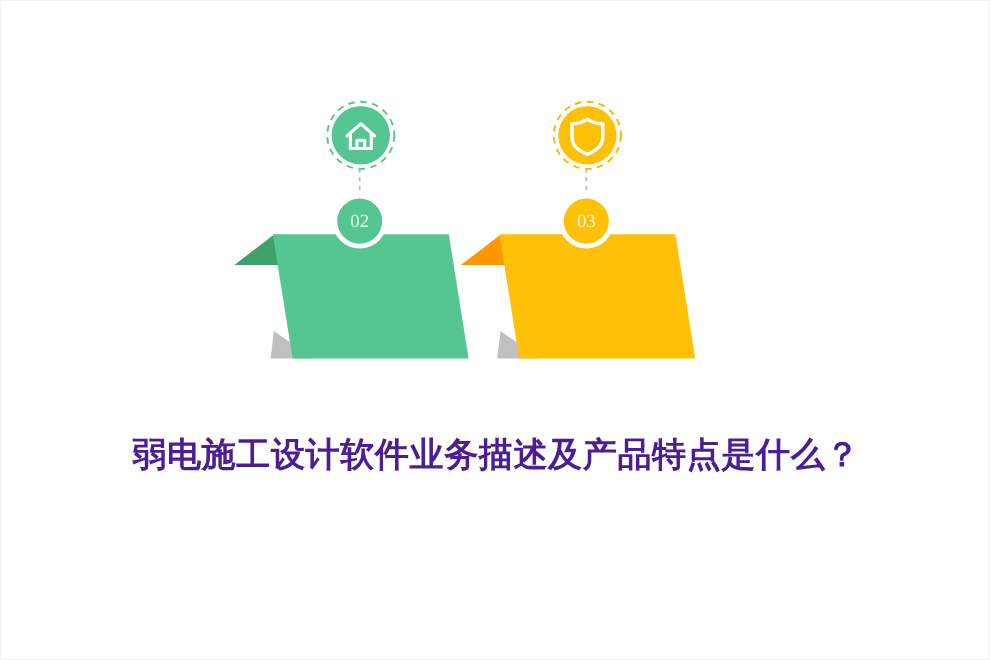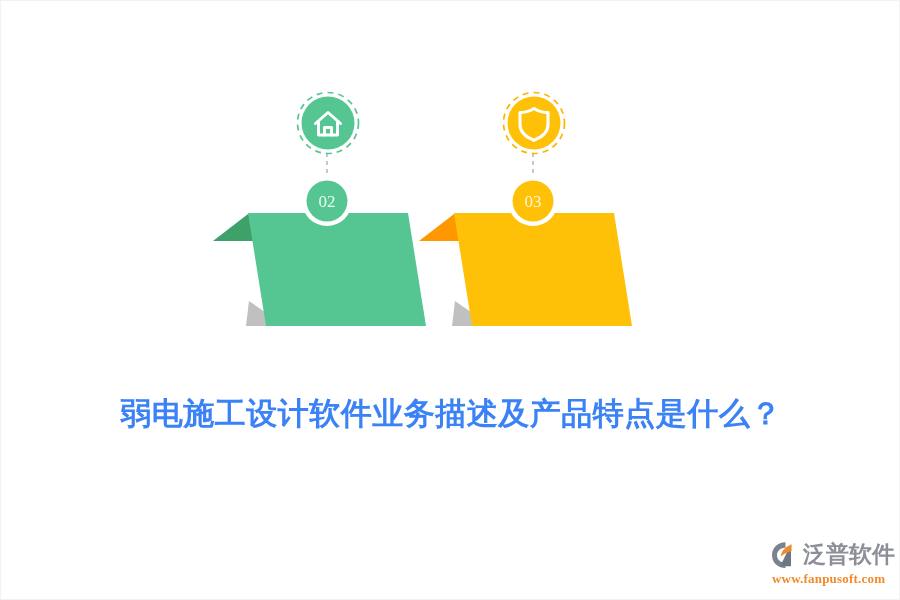--- a/index.html
+++ b/index.html
@@ -37,21 +37,21 @@
   .title {
     position: absolute;
     left: 0;
     top: 392px;
     width: 900px;
     text-align: center;
     font-family: "Liberation Serif", "DejaVu Serif", serif;
     font-size: 31px;
     font-weight: 700;
     letter-spacing: 0.5px;
-    color: #3b82f6;
+    color: #4c1d95;
     white-space: nowrap;
   }
 
   
   .logo {
     position: absolute;
     left: 770px;
     top: 539px;
     width: 120px;
     height: 48px;
@@ -150,29 +150,14 @@
                    L 500 111.6
                    C 503.5 111.6, 508.5 110.8, 514 107.5 Z" fill="none" stroke="#ffffff" stroke-width="3.1" stroke-linejoin="round"></path>
         </g>
       </g>
 
     </svg>
   </div>
 
   <div class="title">弱电施工设计软件业务描述及产品特点是什么？</div>
 
-  <div class="logo">
-    <div class="logo-row">
-      <svg class="logo-mark" viewBox="0 0 30 28" xmlns="http://www.w3.org/2000/svg">
-
-        <path d="M14.5 1.2 C6.5 1.2 1.0 7.0 1.0 14.2 C1.0 21.3 6.5 27.0 14.5 27.0
-                 L14.5 21.6 C9.3 21.6 6.0 18.4 6.0 14.2 C6.0 9.9 9.3 6.7 14.5 6.7 Z" fill="#7b8290"></path>
-
-        <path d="M20.0 3.0 L20.0 25.2 L9.2 25.2 Z" fill="#6f7784"></path>
-
-        <path d="M20.6 3.4 C13.8 5.6 10.4 10.4 9.8 15.4 C14.0 12.2 17.6 10.6 20.6 10.0 Z" fill="#f08a2a"></path>
-      </svg>
-      <div class="logo-word">泛普软件</div>
-    </div>
-    <div class="logo-url">www.fanpusoft.com</div>
-  </div>
 
 </div>
 
 </body></html>

